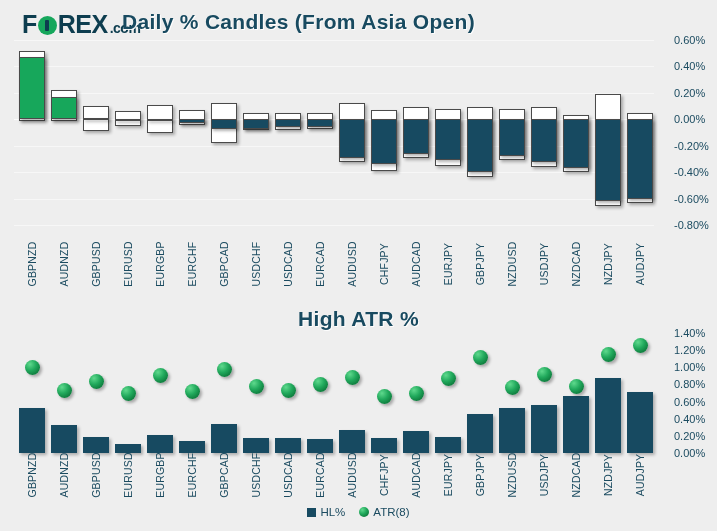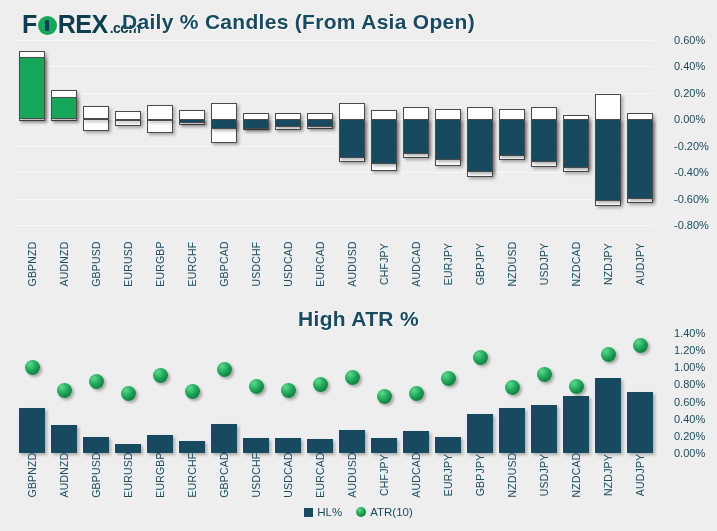--- a/index.html
+++ b/index.html
@@ -333,15 +333,15 @@
     </div>
 </div>
 
 <div id="legend-atr">
     <div class="item">
       <span class="sq-navy"></span>
       <span>HL%</span>
     </div>
     <div class="item">
       <span class="dot-green"></span>
-      <span>ATR(10)</span>
+      <span>ATR(8)</span>
     </div>
   </div>
 
 </body></html>

